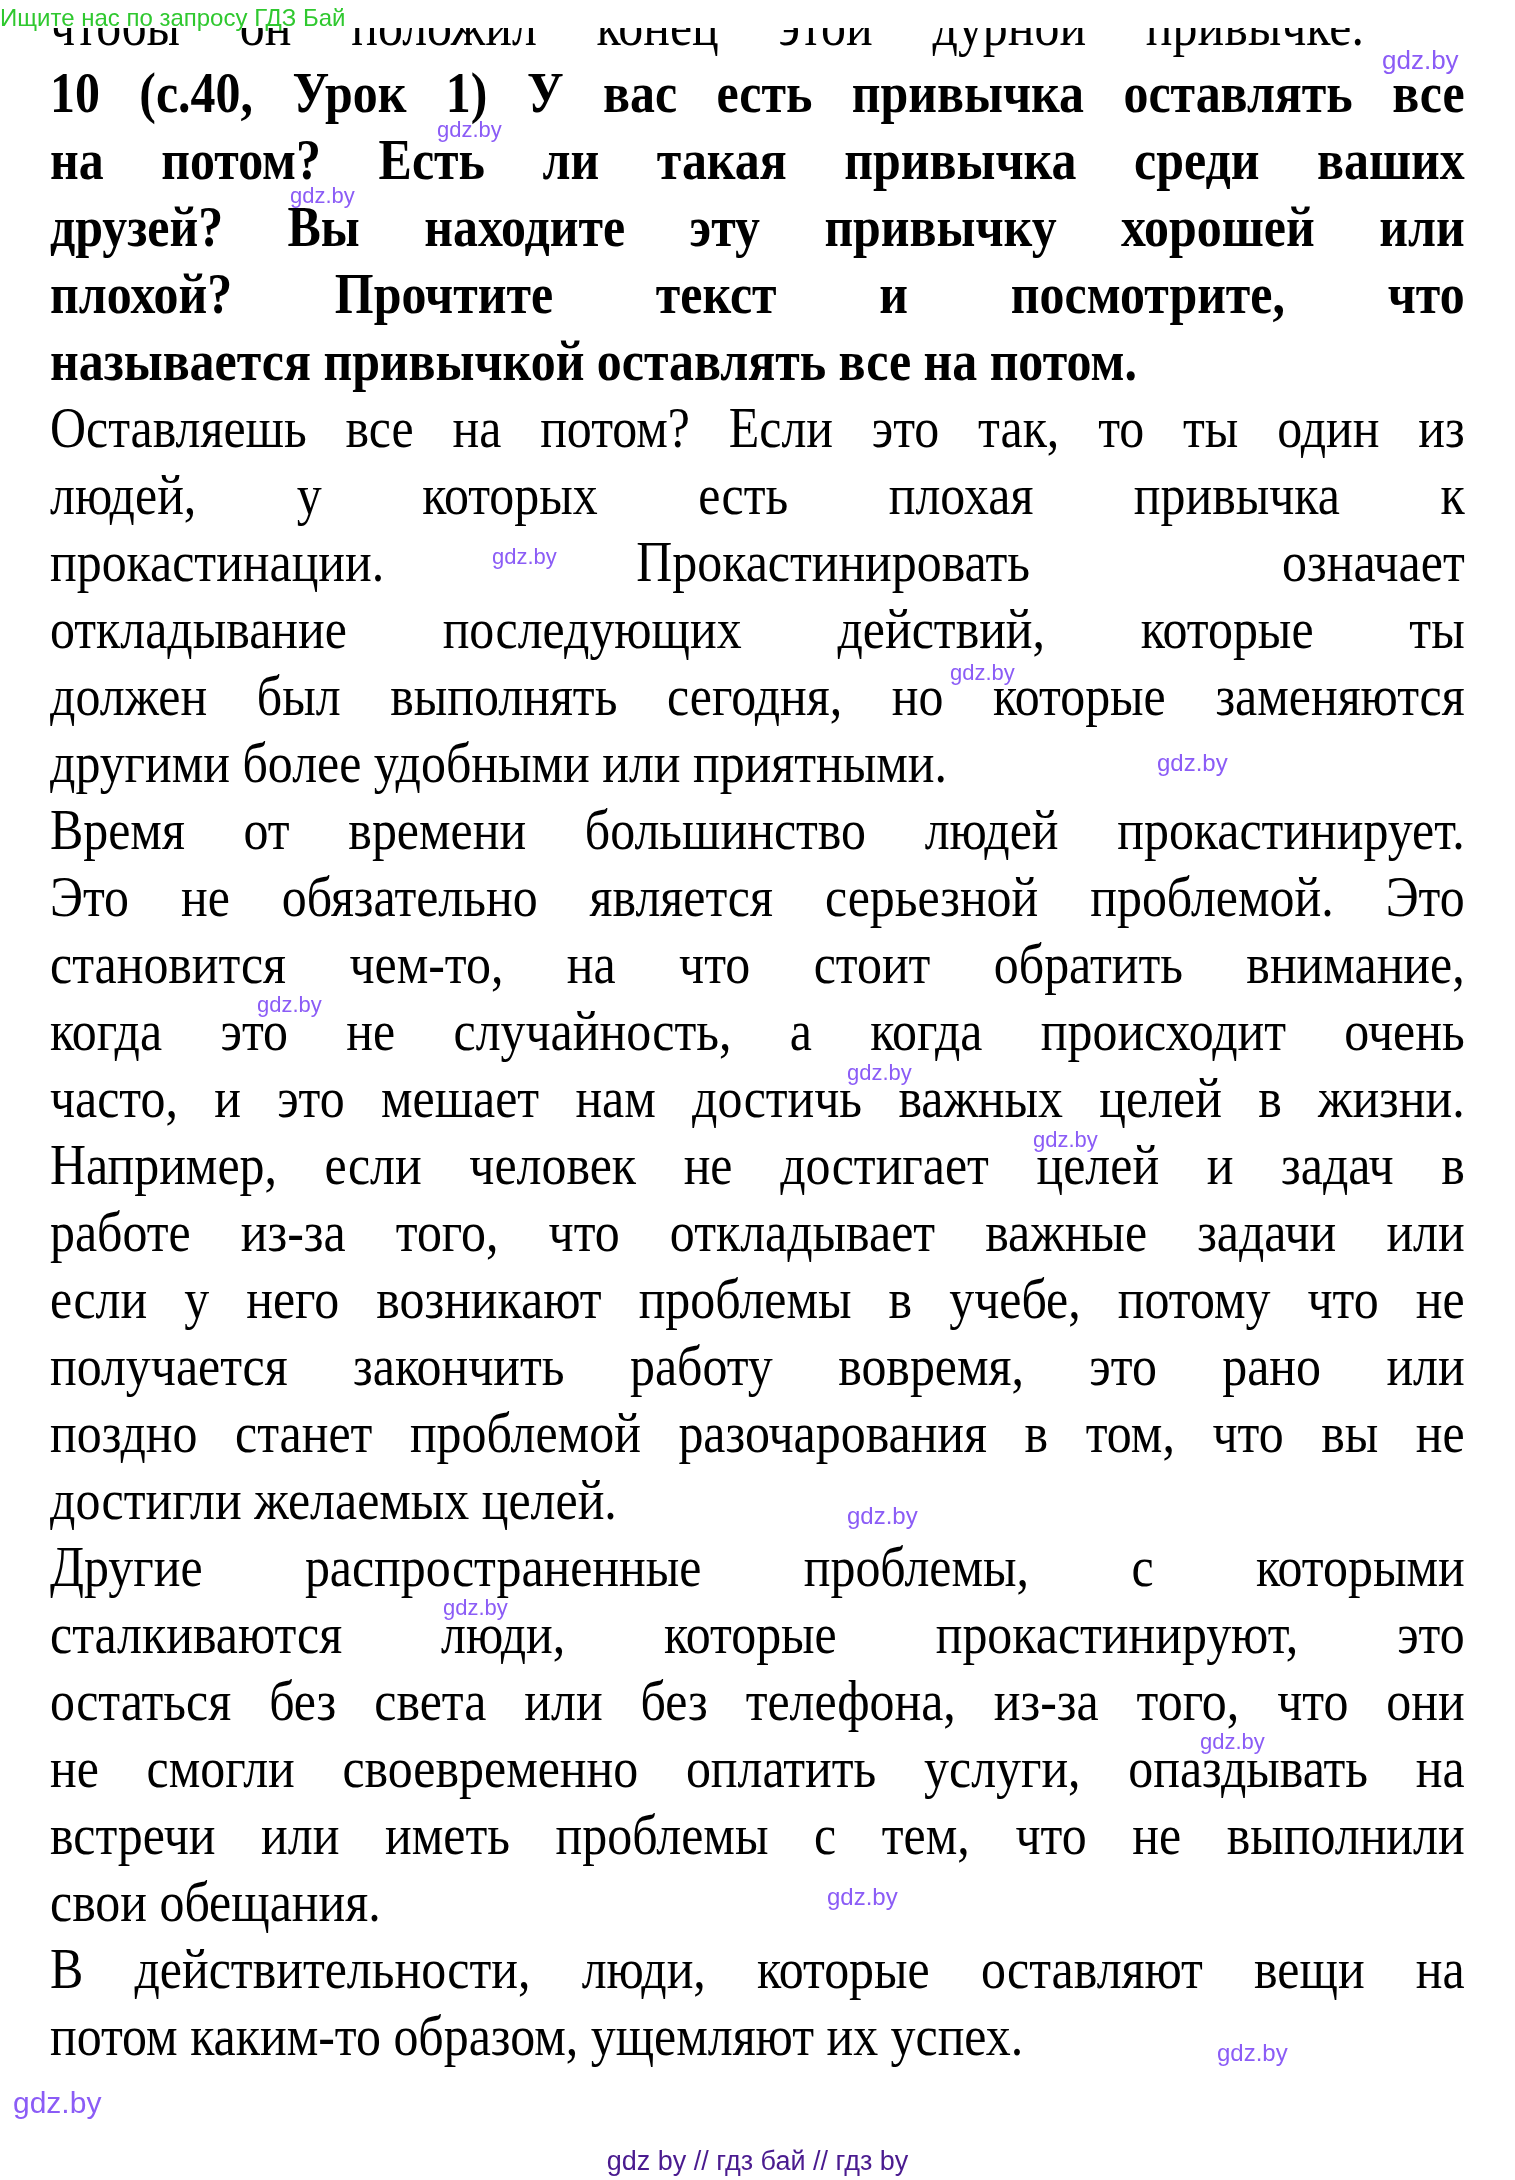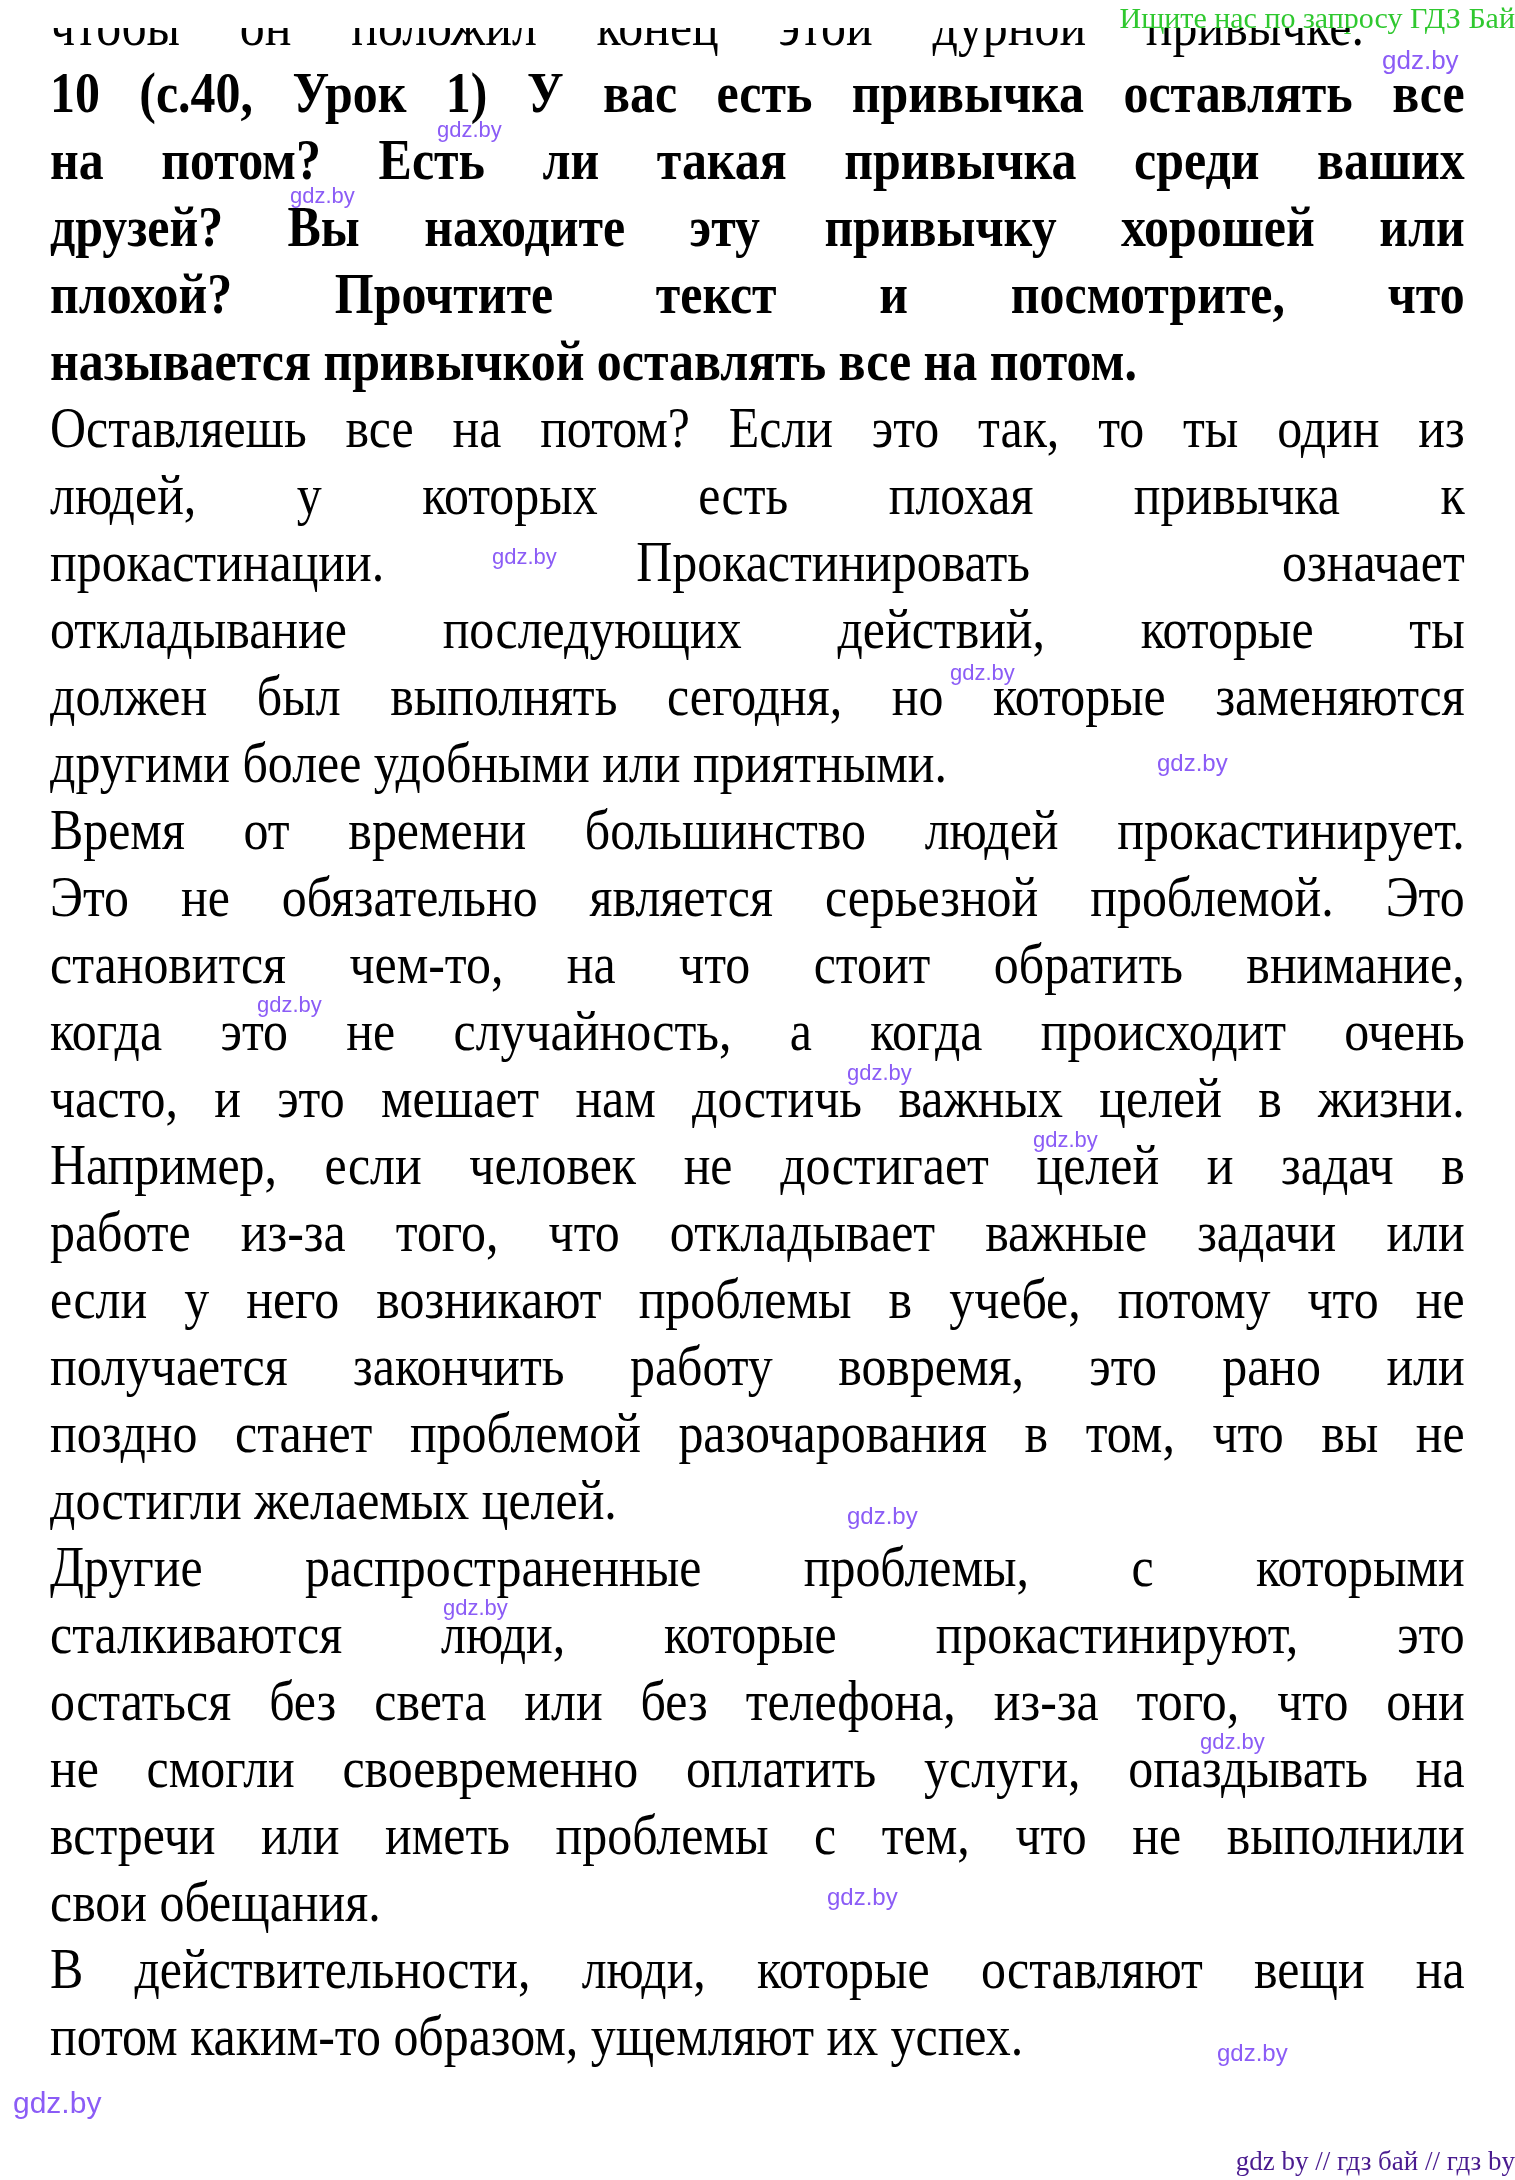--- a/index.html
+++ b/index.html
@@ -9,23 +9,23 @@
     height:2180px;
     background:#ffffff;
     overflow:hidden;
     font-family:"Liberation Serif","DejaVu Serif",serif;
     color:#000;
   }
   .promo{
     position:absolute;
     top:2px; left:0;
     width:100%;
-    text-align:right;
-    font-family:Liberation Serif, serif;
-    font-size:30px;
+    text-align:left;
+    font-family:Liberation Sans, sans-serif;
+    font-size:24px;
     line-height:32px;
   }
   .text-col{
     position:absolute;
     left:50px;
     top:-8px;
     width:1645px;
     transform:scaleX(0.86);
     transform-origin:0 0;
   }
@@ -44,22 +44,22 @@
     position:absolute;
     font-family:"Liberation Sans","DejaVu Sans",sans-serif;
     color:#8b5cf6;
     line-height:1.1;
     white-space:nowrap;
   }
   .footer{
     position:absolute;
     top:2146px; left:0;
     width:100%;
-    text-align:right;
-    font-family:Liberation Serif, serif;
+    text-align:center;
+    font-family:Liberation Sans, sans-serif;
     font-size:27px;
   }
 </style>
 </head>
 <body>
 
 <div class="page">
 
   <div class="promo" style="color: rgb(47, 200, 47);">Ищите нас по запросу ГДЗ Бай</div>
 

